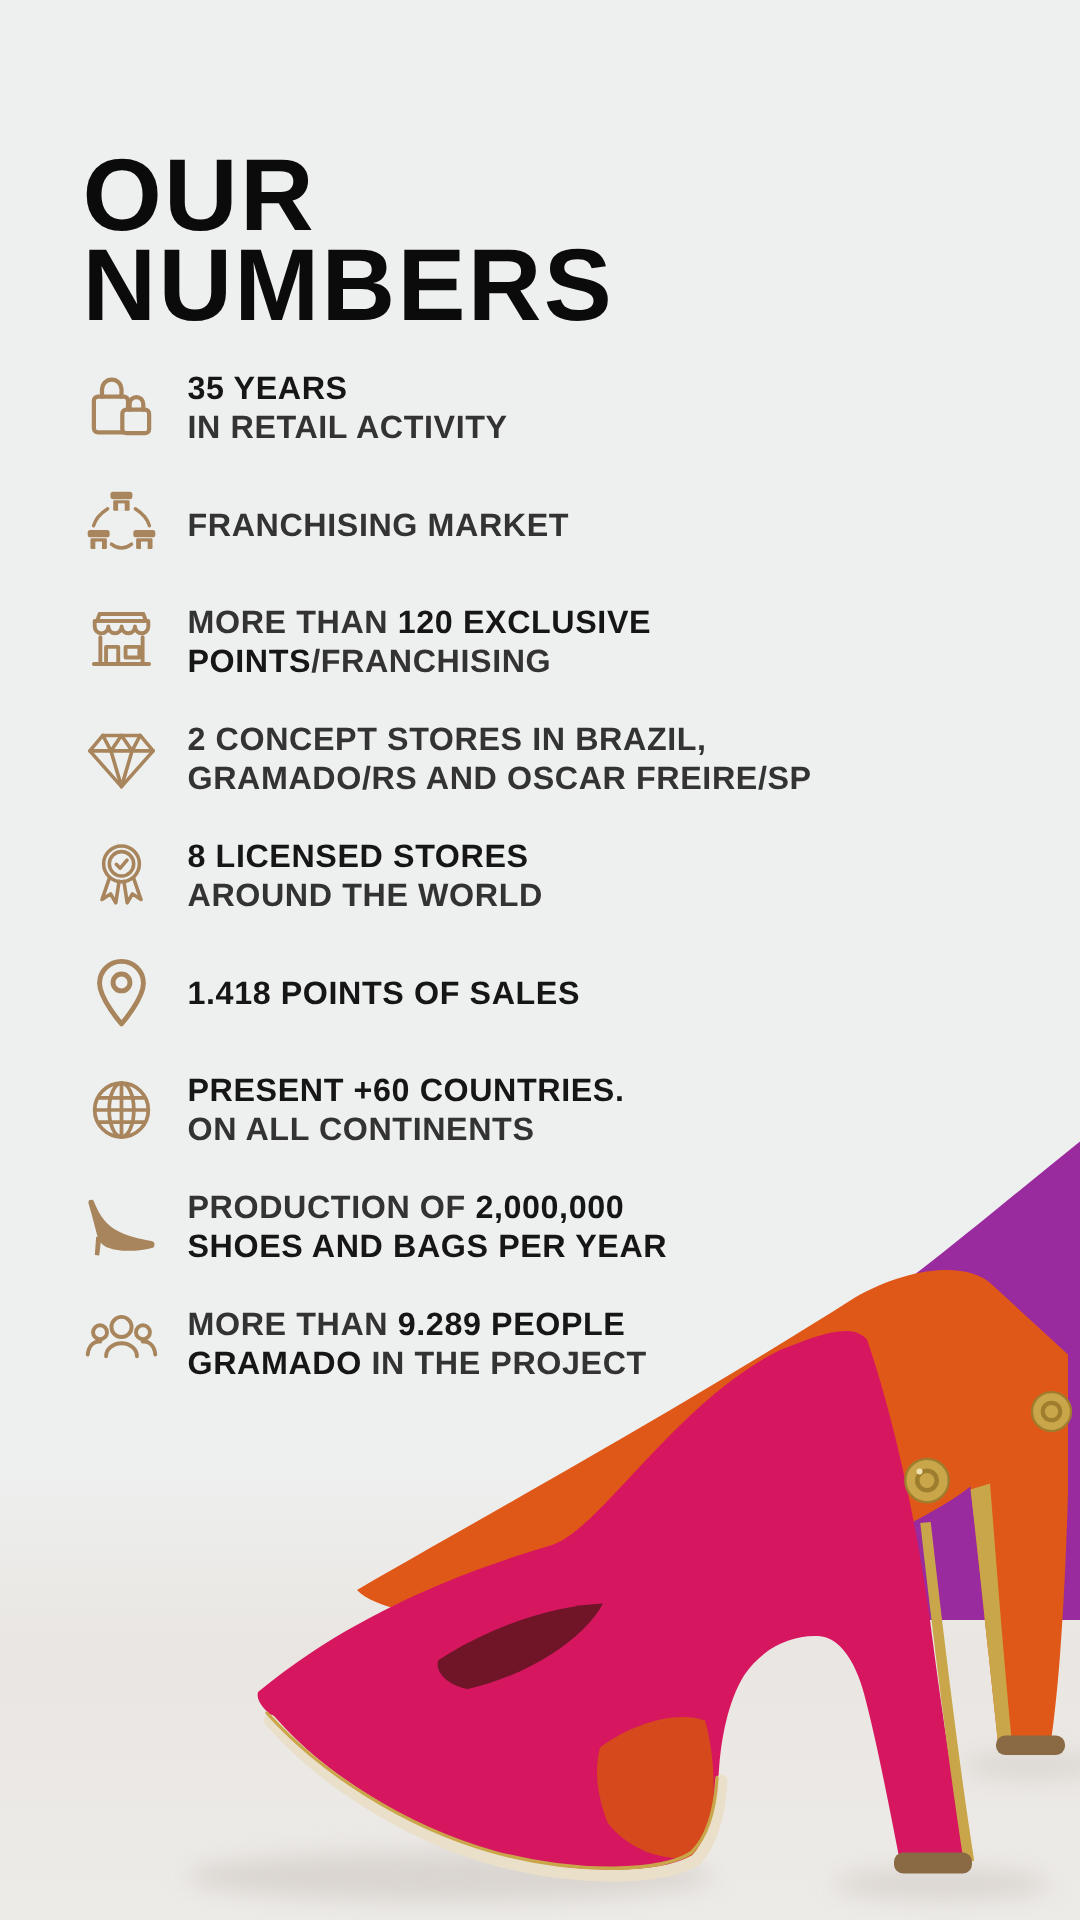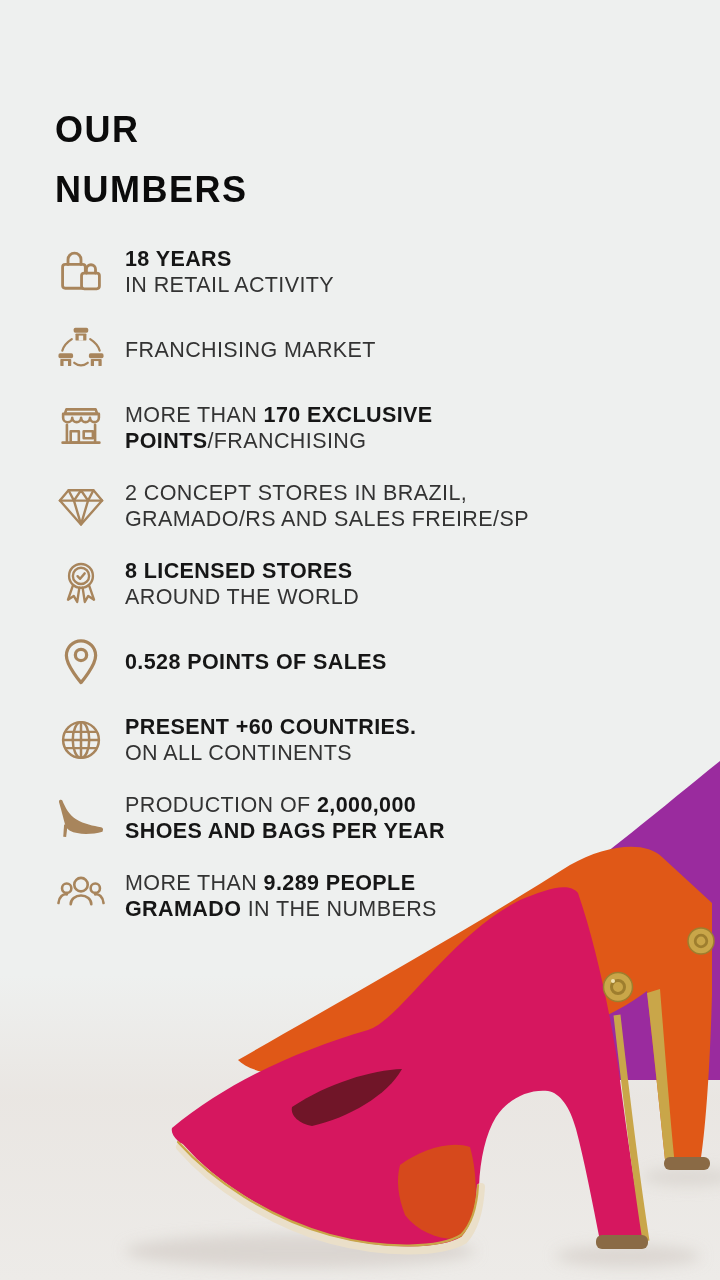--- a/index.html
+++ b/index.html
@@ -1,29 +1,29 @@
 <!DOCTYPE html>
 <html style="--background: #eef0ef; --title-color: #0b0b0b; --text-color: #333333; --text-bold-color: #161616; --icon-color: #a8855c; --shoe-pink: #d6175f; --shoe-orange: #e05817; --shoe-purple: #9a2b9e; --shoe-lilac: #b79dd6; --shoe-beige: #cfb6ab; --gold: #c9a649; --gold-dark: #9e7e2e; --heel-tip-brown: #8a6a45; --sole-cream: #eadfc9; --sole-red: #d6491c; --inner-maroon: #701528; --floor: #e9e5e1; --shadow: #d7d1cc;"><head>
 <meta charset="utf-8">
 <style>
   html,body{margin:0;padding:0;}
   body{background:#cfd1d0;font-family:"Liberation Sans", sans-serif;}
   .page{position:relative;width:720px;height:1280px;margin:0 auto;overflow:hidden;
         background:var(--background,#eef0ef);}
   .content{position:relative;z-index:2;padding:100px 0 0 55px;}
-  h1{margin:0 0 26px 0;font-size:36px;line-height:60px;font-weight:700;
+  h1{margin:0 0 26px 0;font-size:68px;line-height:60px;font-weight:700;
      letter-spacing:1.5px;color:var(--title-color,#0b0b0b);}
   h1 span{display:block;}
   ul.stats{list-style:none;margin:0;padding:0;}
   li.stat{display:flex;align-items:center;margin-bottom:26px;height:52px;}
   .icon{flex:0 0 52px;width:52px;height:52px;margin-right:18px;}
   .stat-text{font-size:21.5px;line-height:26px;letter-spacing:0.4px;}
   .stat-text .line{white-space:nowrap;}
   .b{font-weight:700;color:var(--text-bold-color,#161616);}
-  .r{font-weight:400;color:var(--text-color,#333);}
+  .r{font-weight:700;color:var(--text-color,#333);}
   .photo{position:absolute;left:0;bottom:0;width:720px;height:545px;z-index:1;}
   .defs-hidden{position:absolute;width:0;height:0;overflow:hidden;}
 </style>
 </head>
 <body>
 
 <svg class="defs-hidden" aria-hidden="true">
   <defs>
     <symbol id="bags-icon" viewBox="0 0 48 48">
       <g fill="none" stroke="var(--icon-color)" stroke-width="2.6" stroke-linecap="round" stroke-linejoin="round">
@@ -193,65 +193,65 @@
     <h1>
       <span>OUR</span>
       <span>NUMBERS</span>
     </h1>
     <ul class="stats">
         <li class="stat">
           <svg class="icon" viewBox="0 0 48 48">
             <use href="#bags-icon"></use>
           </svg>
           <div class="stat-text">
-            <div class="line"><span class="b">18 YEARS</span></div>
+            <div class="line"><span class="b">35 YEARS</span></div>
             <div class="line"><span class="r">IN RETAIL ACTIVITY</span></div>
           </div>
         </li>
         <li class="stat">
           <svg class="icon" viewBox="0 0 48 48">
             <use href="#franchise-icon"></use>
           </svg>
           <div class="stat-text">
             <div class="line"><span class="r">FRANCHISING MARKET</span></div>
           </div>
         </li>
         <li class="stat">
           <svg class="icon" viewBox="0 0 48 48">
             <use href="#store-icon"></use>
           </svg>
           <div class="stat-text">
-            <div class="line"><span class="r">MORE THAN </span><span class="b">170 EXCLUSIVE</span></div>
+            <div class="line"><span class="r">MORE THAN </span><span class="b">120 EXCLUSIVE</span></div>
             <div class="line"><span class="b">POINTS</span><span class="r">/FRANCHISING</span></div>
           </div>
         </li>
         <li class="stat">
           <svg class="icon" viewBox="0 0 48 48">
             <use href="#diamond-icon"></use>
           </svg>
           <div class="stat-text">
             <div class="line"><span class="r">2 CONCEPT STORES IN BRAZIL,</span></div>
-            <div class="line"><span class="r">GRAMADO/RS AND SALES FREIRE/SP</span></div>
+            <div class="line"><span class="r">GRAMADO/RS AND OSCAR FREIRE/SP</span></div>
           </div>
         </li>
         <li class="stat">
           <svg class="icon" viewBox="0 0 48 48">
             <use href="#award-icon"></use>
           </svg>
           <div class="stat-text">
             <div class="line"><span class="b">8 LICENSED STORES</span></div>
             <div class="line"><span class="r">AROUND THE WORLD</span></div>
           </div>
         </li>
         <li class="stat">
           <svg class="icon" viewBox="0 0 48 48">
             <use href="#pin-icon"></use>
           </svg>
           <div class="stat-text">
-            <div class="line"><span class="b">0.528 POINTS OF SALES</span></div>
+            <div class="line"><span class="b">1.418 POINTS OF SALES</span></div>
           </div>
         </li>
         <li class="stat">
           <svg class="icon" viewBox="0 0 48 48">
             <use href="#globe-icon"></use>
           </svg>
           <div class="stat-text">
             <div class="line"><span class="b">PRESENT +60 COUNTRIES.</span></div>
             <div class="line"><span class="r">ON ALL CONTINENTS</span></div>
           </div>
@@ -264,18 +264,18 @@
             <div class="line"><span class="r">PRODUCTION OF </span><span class="b">2,000,000</span></div>
             <div class="line"><span class="b">SHOES AND BAGS PER YEAR</span></div>
           </div>
         </li>
         <li class="stat">
           <svg class="icon" viewBox="0 0 48 48">
             <use href="#people-icon"></use>
           </svg>
           <div class="stat-text">
             <div class="line"><span class="r">MORE THAN </span><span class="b">9.289 PEOPLE</span></div>
-            <div class="line"><span class="b">GRAMADO</span><span class="r"> IN THE NUMBERS</span></div>
+            <div class="line"><span class="b">GRAMADO</span><span class="r"> IN THE PROJECT</span></div>
           </div>
         </li>
       </ul>
   </div>
 </div>
 
 </body></html>

